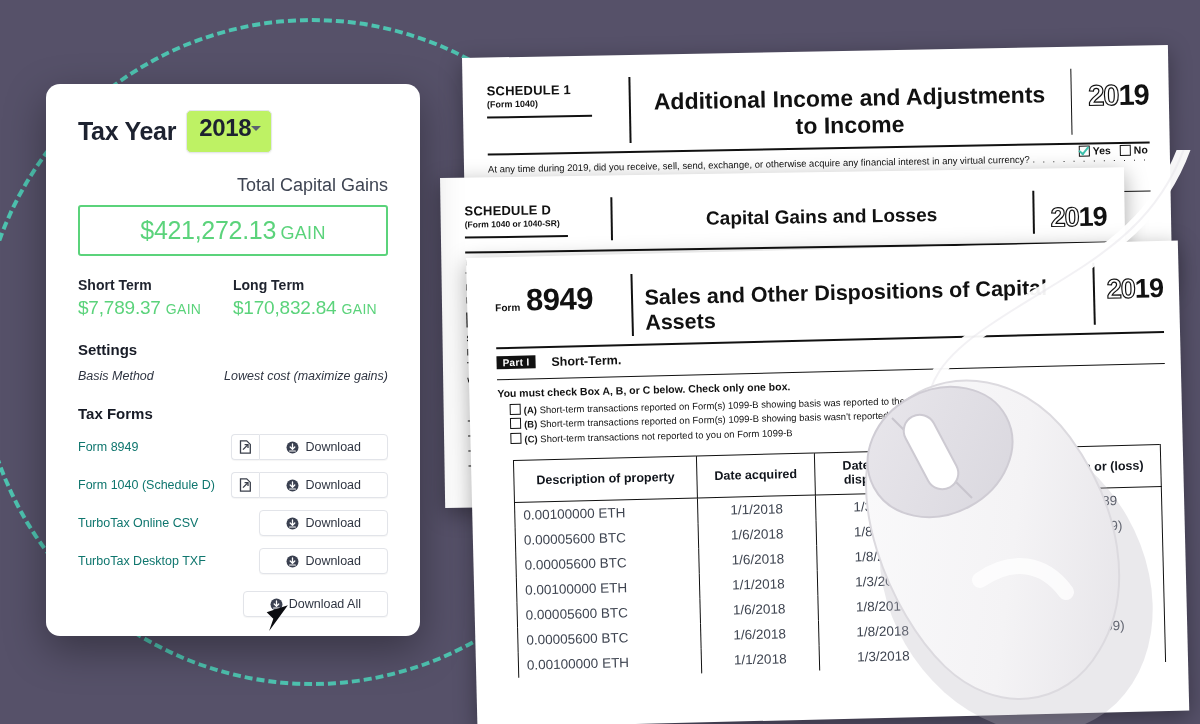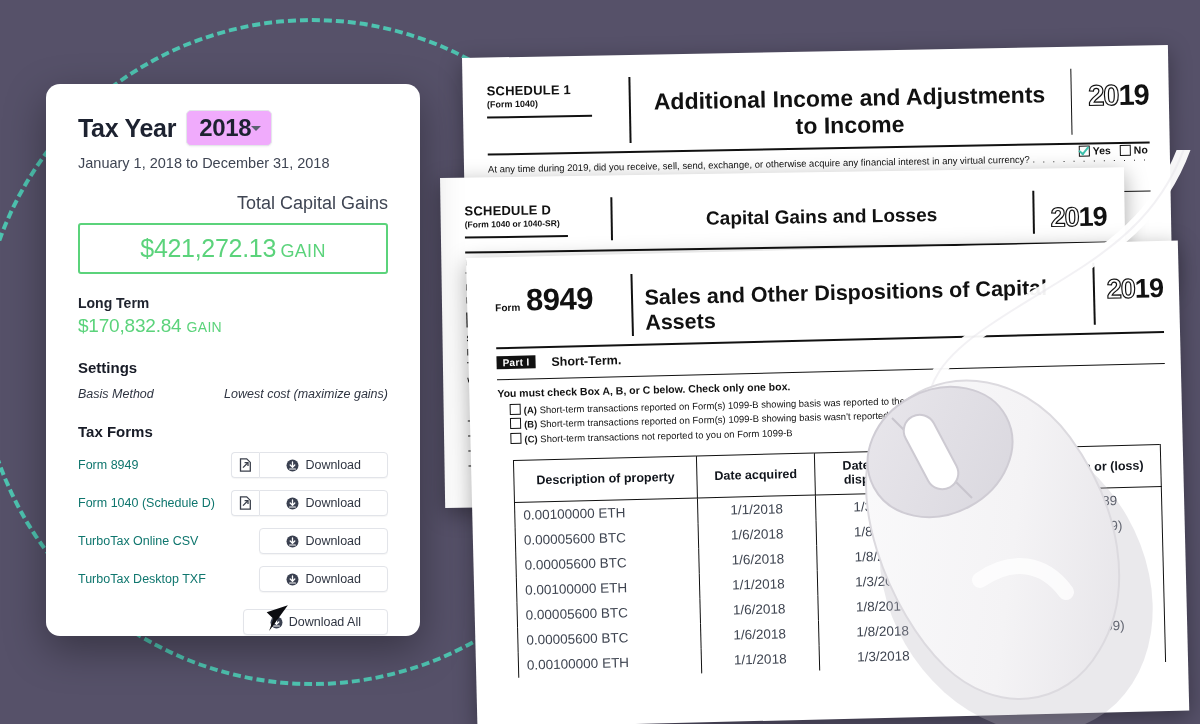--- a/index.html
+++ b/index.html
@@ -99,22 +99,22 @@
     background:#fff;border-radius:14px;
     box-shadow:0 14px 40px rgba(0,0,0,.35);
     padding:0;
   }
   #card .pad{padding:26px 32px 0 32px;}
 
   .tax-year-row{display:flex;align-items:center;gap:10px;}
   .ty-label{font-size:25px;font-weight:bold;color:#1d2230;letter-spacing:-.3px;}
   .ty-select{
     display:flex;align-items:center;
-    border:1px solid #e4e6ea;border-radius:5px;background:#f0abfc;
-    padding:3px 10px 3px 12px;box-shadow:0 1px 2px rgba(0,0,0,.05);
+    border:1px solid #e4e6ea;border-radius:5px;background:#bef264;
+    padding:3px 10px 10px 12px;box-shadow:0 1px 2px rgba(0,0,0,.05);
   }
   .ty-value{font-size:24px;font-weight:bold;color:#1d2230;letter-spacing:-.3px;}
   .caret{
     width:0;height:0;border-left:5px solid transparent;border-right:5px solid transparent;
     border-top:5.5px solid #5b6170;
   }
   .daterange{margin-top:9px;font-size:14.5px;color:#3f4553;}
 
   .tcg-label{text-align:right;margin-top:22px;font-size:18px;color:#3f4553;}
   .gainbox{
@@ -380,30 +380,35 @@
     <div class="pad">
 
       <div class="tax-year-row">
         <span class="ty-label">Tax Year</span>
         <span class="ty-select">
           <span class="ty-value">2018</span>
           <span class="caret"></span>
         </span>
       </div>
 
-      <div class="daterange">January 1, 2018 to December 31, 2018</div>
 
       <div class="tcg-label">Total Capital Gains</div>
 
       <div class="gainbox">
         <span class="amt">$421,272.13</span>
         <span class="tag">GAIN</span>
       </div>
 
       <div class="terms">
+        <div class="term">
+          <div class="t-lbl">Short Term</div>
+          <div class="t-val">
+            <span>$7,789.37</span> <span class="tag">GAIN</span>
+          </div>
+        </div>
         <div class="term">
           <div class="t-lbl">Long Term</div>
           <div class="t-val">
             <span>$170,832.84</span> <span class="tag">GAIN</span>
           </div>
         </div>
       </div>
 
       <div class="sect-h">Settings</div>
       <div class="kvrow">

